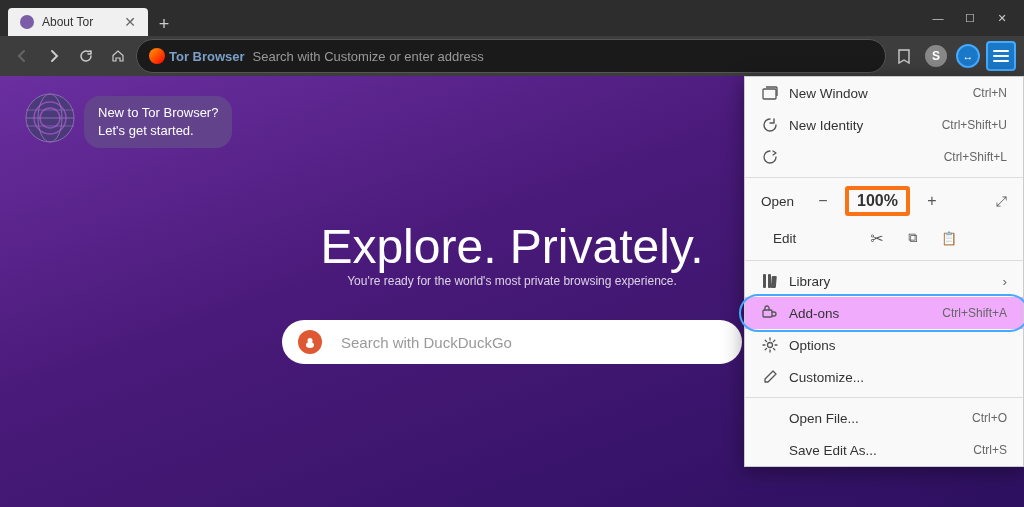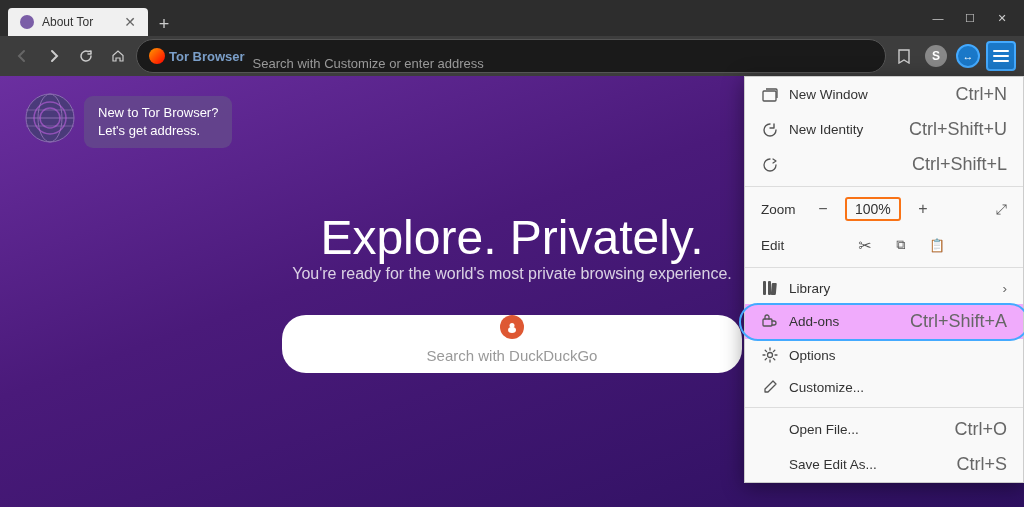--- a/index.html
+++ b/index.html
@@ -98,20 +98,21 @@
       justify-content: center;
       color: #ccc;
       cursor: pointer;
       font-size: 14px;
     }
     .nav-btn.disabled { color: #666; cursor: default; }
 
     .address-bar-container {
       flex: 1;
       display: flex;
+      align-items: center;
       background: #1a1a1a;
       border-radius: 20px;
       height: 30px;
       padding: 16px 12px;
       gap: 8px;
       border: 1px solid #555;
     }
     .tor-label {
       color: #7b9fc9;
       font-size: 13px;
@@ -171,49 +172,48 @@
       width: 52px;
       height: 52px;
     }
     .tor-globe svg { width: 100%; height: 100%; }
 
     .tooltip-bubble {
       position: absolute;
       top: 20px;
       left: 84px;
       background: rgba(100, 70, 140, 0.9);
-      border-radius: 9px;
+      border-radius: 16px;
       padding: 8px 14px;
       color: white;
       font-size: 13px;
       line-height: 1.4;
     }
 
     .main-title {
       color: white;
       font-size: 48px;
       font-weight: 300;
       text-align: center;
     }
     .main-subtitle {
       color: rgba(255,255,255,0.8);
-      font-size: 16px;
+      font-size: 12px;
       text-align: center;
       margin-bottom: 32px;
     }
     .search-box {
       background: white;
       border-radius: 24px;
       width: 460px;
-      height: 58px;
+      height: 44px;
       display: flex;
       align-items: center;
       padding: 0 16px;
-      gap: 8px;
-      flex-direction: column;
+      gap: 19px;
     }
     .search-icon-ddg {
       width: 24px;
       height: 24px;
       border-radius: 50%;
       background: #de5833;
       flex-shrink: 0;
       display: flex;
       align-items: center;
       justify-content: center;
@@ -244,21 +244,21 @@
       font-size: 13.5px;
       color: #333;
       cursor: pointer;
       gap: 10px;
       position: relative;
     }
     .menu-item.highlighted { background: #f0abfc; }
     .menu-item .shortcut {
       margin-left: auto;
       color: #666;
-      font-size: 18px;
+      font-size: 12px;
     }
     .menu-item .arrow {
       margin-left: auto;
       color: #666;
     }
     .menu-divider {
       height: 1px;
       background: #ddd;
       margin: 4px 0;
     }
@@ -285,38 +285,39 @@
       width: 28px;
       height: 28px;
       display: flex;
       align-items: center;
       justify-content: center;
       font-size: 16px;
       cursor: pointer;
       color: #555;
     }
     .zoom-value {
-      border: 2px solid #f97316;
+      border: 4px solid #f97316;
       border-radius: 3px;
       padding: 2px 8px;
-      font-size: 14px;
+      font-size: 16px;
       color: #333;
       min-width: 48px;
       text-align: center;
+      font-weight: bold;
     }
     .zoom-expand {
       margin-left: auto;
       font-size: 14px;
       color: #555;
       cursor: pointer;
     }
     .edit-control {
       display: flex;
       align-items: center;
-      padding: 4px 16px;
+      padding: 4px 28px;
       gap: 8px;
       font-size: 13.5px;
       color: #333;
     }
     .edit-label { min-width: 40px; }
     .edit-icons {
       display: flex;
       gap: 4px;
       margin-left: 40px;
     }
@@ -431,21 +432,21 @@
       <line x1="2" y1="18" x2="50" y2="18" stroke="#8a6db0" stroke-width="0.7"></line>
       <line x1="2" y1="34" x2="50" y2="34" stroke="#8a6db0" stroke-width="0.7"></line>
 
       <circle cx="26" cy="26" r="16" stroke="#c060e0" stroke-width="1.5" fill="none" opacity="0.6"></circle>
       <circle cx="26" cy="26" r="10" stroke="#c060e0" stroke-width="1.5" fill="none" opacity="0.6"></circle>
     </svg>
   </div>
 
   <div class="tooltip-bubble">
     <div>New to Tor Browser?</div>
-    <div>Let's get address.</div>
+    <div>Let's get started.</div>
   </div>
 
   <h1 class="main-title">Explore. Privately.</h1>
   <p class="main-subtitle">You're ready for the world's most private browsing experience.</p>
 
   <div class="search-box">
     <div class="search-icon-ddg">
       <svg width="14" height="14" viewBox="0 0 14 14">
         <circle cx="7" cy="7" r="7" fill="#de5833"></circle>
         <circle cx="7" cy="5.5" r="2.5" fill="white"></circle>
@@ -486,21 +487,21 @@
           <path d="M8 2C4.7 2 2 4.7 2 8s2.7 6 6 6 6-2.7 6-6" stroke="#555" stroke-width="1.3" fill="none" stroke-linecap="round"></path>
           <path d="M11 2l3 2-3 2" stroke="#555" stroke-width="1.3" fill="none" stroke-linecap="round" stroke-linejoin="round"></path>
         </svg>
     </span>
     <span class="shortcut">Ctrl+Shift+L</span>
   </div>
 
   <div class="menu-divider"></div>
 
   <div class="zoom-control">
-    <span class="zoom-label">Zoom</span>
+    <span class="zoom-label">Open</span>
     <span class="zoom-btn">−</span>
     <span class="zoom-value">100%</span>
     <span class="zoom-btn">+</span>
     <span class="zoom-expand">⤢</span>
   </div>
 
   <div class="edit-control">
     <span class="edit-label">Edit</span>
     <div class="edit-icons">
       <span class="edit-icon-btn">✂</span>

